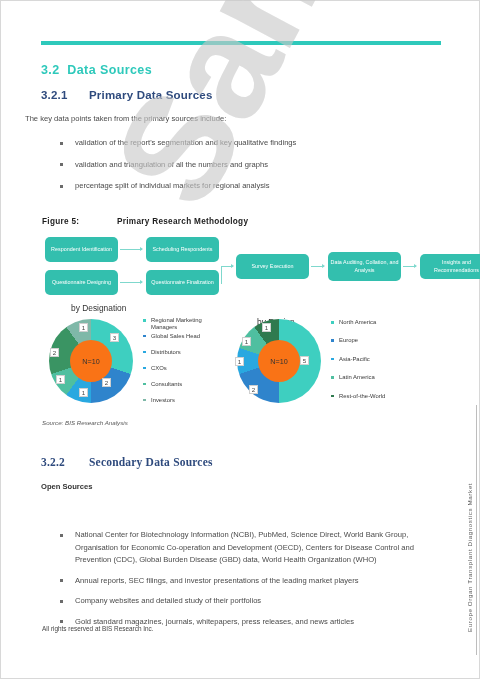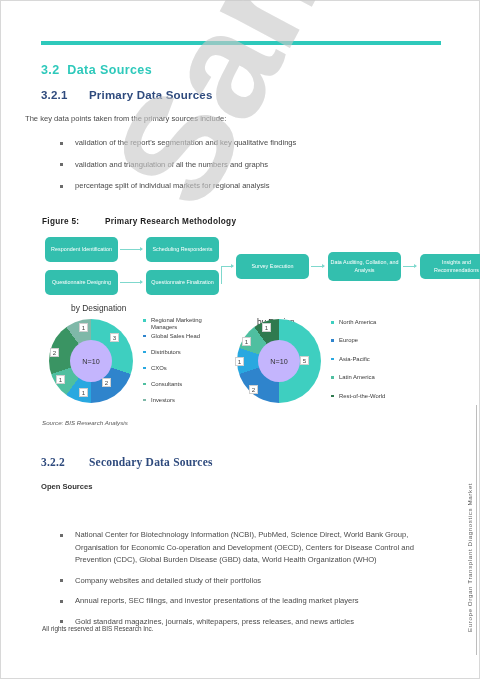--- a/index.html
+++ b/index.html
@@ -88,21 +88,21 @@
     position:absolute;left:3px;top:4.5px;
     width:3px;height:3px;background:#6b6b6b;
   }
 
   
   .fig-title{
     position:absolute;left:41px;top:216px;
     font-size:8.2px;font-weight:bold;color:#1d1d1d;
     letter-spacing:.3px;
   }
-  .fig-title .lbl{display:inline-block;width:63px;}
+  .fig-title .lbl{display:inline-block;width:75px;}
 
   .flow{position:absolute;left:44px;top:236px;width:396px;height:60px;z-index:6;}
   .fbox{
     position:absolute;
     background:#33bfae;
     border-radius:5px;
     color:#ffffff;
     font-size:5.4px;
     line-height:7.2px;
     text-align:center;
@@ -117,21 +117,21 @@
     border-top:2.5px solid transparent;
     border-bottom:2.5px solid transparent;
   }
   .elbow{position:absolute;border-color:#7fd8cd;border-style:solid;}
 
   
   .chartzone{position:absolute;left:40px;top:300px;width:400px;height:112px;z-index:6;}
   .ct{position:absolute;font-size:8.4px;color:#333;}
   .donut{position:absolute;border-radius:50%;}
   .donut-hole{
-    position:absolute;border-radius:50%;background:#c4b5fd;
+    position:absolute;border-radius:50%;background:#f97316;
     display:flex;align-items:center;justify-content:center;
     font-size:7.2px;color:#333;
   }
   .seglabel{
     position:absolute;
     background:#ffffff;
     border:0.8px solid #cfcfcf;
     font-size:6.2px;
     color:#444;
     width:9px;height:9px;
@@ -309,22 +309,22 @@
   <div class="source">Source: BIS Research Analysis</div>
 
   <div class="h3b">
     <span class="num">3.2.2</span><span>Secondary Data Sources</span>
   </div>
 
   <div class="opensrc">Open Sources</div>
 
   <div class="bullets secondary">
     <div class="bullet">National Center for Biotechnology Information (NCBI), PubMed, Science Direct, World Bank Group, Organisation for Economic Co-operation and Development (OECD), Centers for Disease Control and Prevention (CDC), Global Burden Disease (GBD) data, World Health Organization (WHO)</div>
+    <div class="bullet">Annual reports, SEC filings, and investor presentations of the leading market players</div>
     <div class="bullet">Company websites and detailed study of their portfolios</div>
-    <div class="bullet">Annual reports, SEC filings, and investor presentations of the leading market players</div>
     <div class="bullet">Gold standard magazines, journals, whitepapers, press releases, and news articles</div>
   </div>
 
   <div class="footer">All rights reserved at BIS Research Inc.</div>
 
   <div class="vrule"></div>
   <div class="vtext">Europe Organ Transplant Diagnostics Market</div>
 
   <div class="watermark">Sample</div>
 

